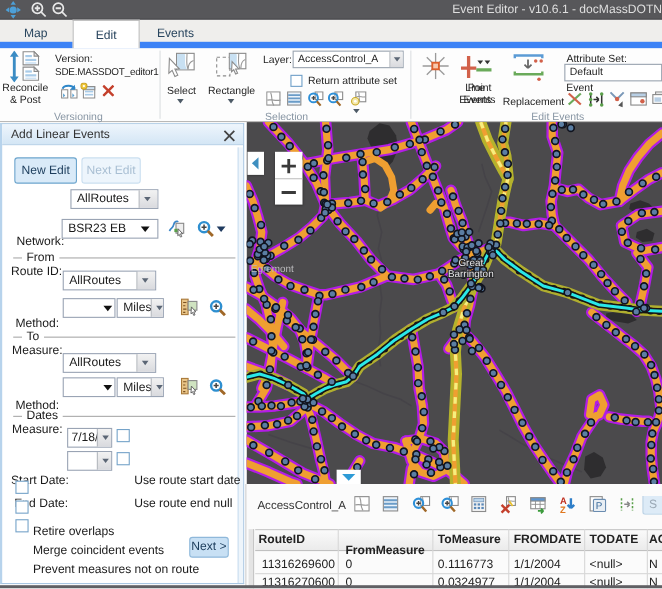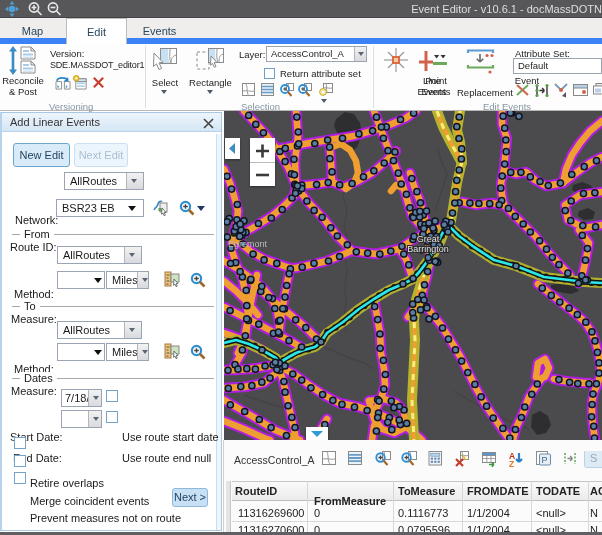--- a/index.html
+++ b/index.html
@@ -1005,18 +1005,18 @@
   <div class="colline" style="left:364px;"></div>
   <div class="tcell" style="left:14px;top:67px;">11316269600</div>
   <div class="tcell" style="left:90px;top:67px;">0</div>
   <div class="tcell" style="left:174px;top:67px;">0.1116773</div>
   <div class="tcell" style="left:243px;top:67px;">1/1/2004</div>
   <div class="tcell" style="left:312px;top:67px;">&lt;null&gt;</div>
   <div class="tcell" style="left:366px;top:67px;">N</div>
   <div style="position:absolute;left:8px;top:81px;width:371px;border-top:1px solid #d8d8d8;"></div>
   <div class="tcell" style="left:14px;top:84px;">11316270600</div>
   <div class="tcell" style="left:90px;top:84px;">0</div>
-  <div class="tcell" style="left:174px;top:84px;">0.0795596</div>
+  <div class="tcell" style="left:174px;top:84px;">0.0324977</div>
   <div class="tcell" style="left:243px;top:84px;">1/1/2004</div>
   <div class="tcell" style="left:312px;top:84px;">&lt;null&gt;</div>
   <div class="tcell" style="left:366px;top:84px;">N</div>
 </div>
 <div class="abs" id="botbar"></div>
 
 </body></html>

